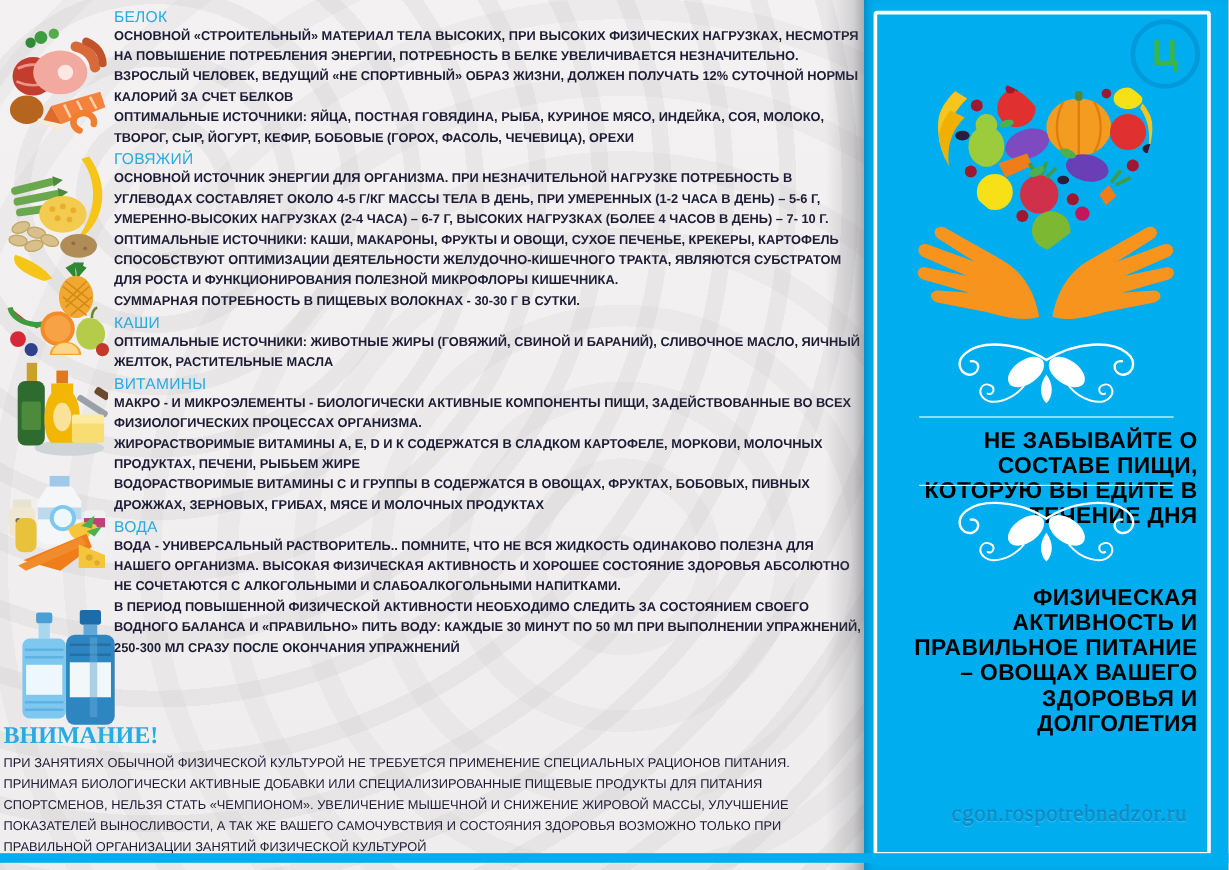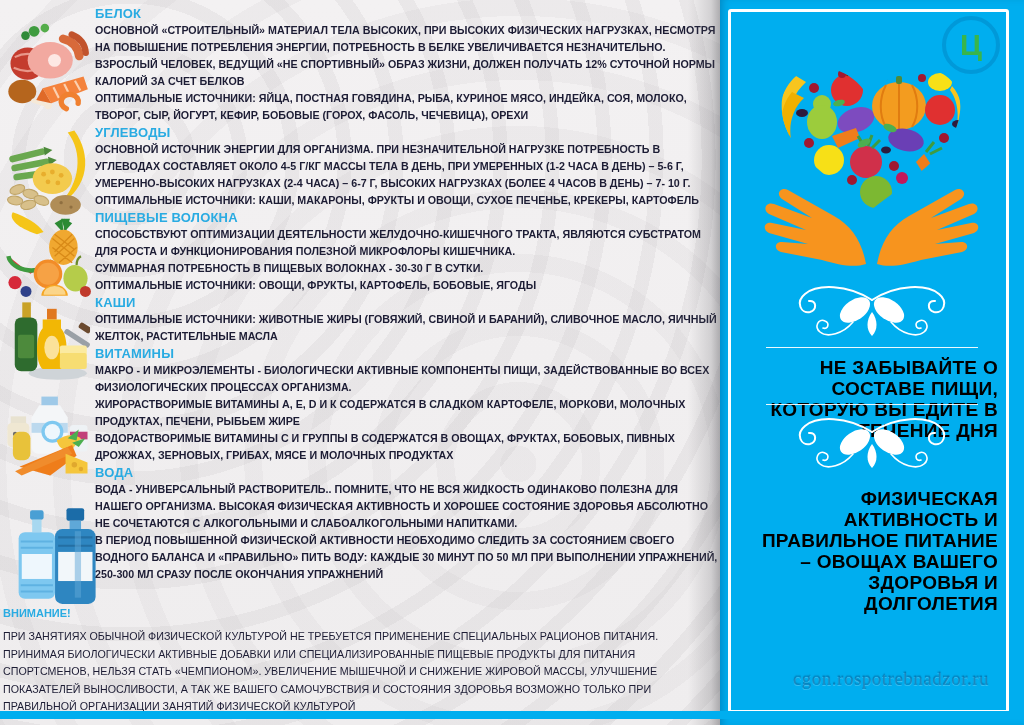--- a/index.html
+++ b/index.html
@@ -12,24 +12,24 @@
       repeating-radial-gradient(circle at 72% 64%, rgba(198,194,197,.15) 0 18px, rgba(0,0,0,0) 18px 64px),
       linear-gradient(#f3f1f2,#efedee);}
   .fold-shadow{position:absolute;left:688px;top:0;width:32px;height:725px;
     background:linear-gradient(to right, rgba(100,100,105,0) 0%, rgba(95,95,100,.22) 72%, rgba(60,60,66,.38) 100%);}
   .bottom-strip{position:absolute;left:0;bottom:6px;width:100%;height:8px;background:#00AEEF;}
 
   
   .food-icon{position:absolute;left:4px;}
   
   .content{position:absolute;left:95px;top:5px;width:624px;}
-  .section-title{margin:0;font-size:13px;line-height:17px;font-weight:bold;color:#29ABE2;letter-spacing:.2px;}
+  .section-title{margin:0;font-size:13px;line-height:17px;font-weight:normal;color:#29ABE2;letter-spacing:.2px;}
   .body-par{margin:0;font-size:10.7px;line-height:17px;font-weight:bold;color:#1c1c34;}
   .attention{position:absolute;left:3px;top:604px;width:714px;}
-  .attention-title{margin:0 0 6px 0;font-size:11px;line-height:18px;font-weight:bold;color:#29ABE2;}
+  .attention-title{margin:0 0 6px 0;font-size:20px;line-height:18px;font-weight:bold;color:#29ABE2;font-family:Liberation Serif, serif;}
   .attention-par{margin:0;font-size:10.7px;line-height:17.5px;font-weight:normal;color:#1c1c34;}
 
   
   .right-panel{position:absolute;left:720px;top:0;width:304px;height:725px;background:#00AEEF;
     box-shadow:inset 6px 0 8px -4px rgba(0,60,110,.35);}
   .panel-border{position:absolute;left:8px;top:9px;right:15px;bottom:12px;
     border:3px solid #ffffff;border-radius:3px;pointer-events:none;}
   .logo{position:absolute;right:24px;top:16px;width:50px;height:50px;border-radius:50%;
     border:4px solid rgba(0,90,150,.25);display:flex;align-items:center;justify-content:center;}
   .logo-letter{color:#39B54A;font-size:30px;font-weight:bold;line-height:1;}
@@ -179,28 +179,26 @@
       <rect x="60" y="28" width="6" height="64" fill="#5fa8d8" opacity=".5"></rect>
     </svg>
   </div>
 
   <div class="content">
     <h2 class="section-title">БЕЛОК</h2>
     <p class="body-par">ОСНОВНОЙ «СТРОИТЕЛЬНЫЙ» МАТЕРИАЛ ТЕЛА ВЫСОКИХ, ПРИ ВЫСОКИХ ФИЗИЧЕСКИХ НАГРУЗКАХ, НЕСМОТРЯ НА ПОВЫШЕНИЕ ПОТРЕБЛЕНИЯ ЭНЕРГИИ, ПОТРЕБНОСТЬ В БЕЛКЕ УВЕЛИЧИВАЕТСЯ НЕЗНАЧИТЕЛЬНО.</p>
     <p class="body-par">ВЗРОСЛЫЙ ЧЕЛОВЕК, ВЕДУЩИЙ «НЕ СПОРТИВНЫЙ» ОБРАЗ ЖИЗНИ, ДОЛЖЕН ПОЛУЧАТЬ 12% СУТОЧНОЙ НОРМЫ КАЛОРИЙ ЗА СЧЕТ БЕЛКОВ</p>
     <p class="body-par">ОПТИМАЛЬНЫЕ ИСТОЧНИКИ: ЯЙЦА, ПОСТНАЯ ГОВЯДИНА, РЫБА, КУРИНОЕ МЯСО, ИНДЕЙКА, СОЯ, МОЛОКО, ТВОРОГ, СЫР, ЙОГУРТ, КЕФИР, БОБОВЫЕ (ГОРОХ, ФАСОЛЬ, ЧЕЧЕВИЦА), ОРЕХИ</p>
 
-    <h2 class="section-title">УГЛЕВОДЫ</h2>
+    <h2 class="section-title">ГОВЯЖИЙ</h2>
     <p class="body-par">ОСНОВНОЙ ИСТОЧНИК ЭНЕРГИИ ДЛЯ ОРГАНИЗМА. ПРИ НЕЗНАЧИТЕЛЬНОЙ НАГРУЗКЕ ПОТРЕБНОСТЬ В УГЛЕВОДАХ СОСТАВЛЯЕТ ОКОЛО 4-5 Г/КГ МАССЫ ТЕЛА В ДЕНЬ, ПРИ УМЕРЕННЫХ (1-2 ЧАСА В ДЕНЬ) – 5-6 Г, УМЕРЕННО-ВЫСОКИХ НАГРУЗКАХ (2-4 ЧАСА) – 6-7 Г, ВЫСОКИХ НАГРУЗКАХ (БОЛЕЕ 4 ЧАСОВ В ДЕНЬ) – 7- 10 Г.</p>
     <p class="body-par">ОПТИМАЛЬНЫЕ ИСТОЧНИКИ: КАШИ, МАКАРОНЫ, ФРУКТЫ И ОВОЩИ, СУХОЕ ПЕЧЕНЬЕ, КРЕКЕРЫ, КАРТОФЕЛЬ</p>
 
-    <h2 class="section-title">ПИЩЕВЫЕ ВОЛОКНА</h2>
     <p class="body-par">СПОСОБСТВУЮТ ОПТИМИЗАЦИИ ДЕЯТЕЛЬНОСТИ ЖЕЛУДОЧНО-КИШЕЧНОГО ТРАКТА, ЯВЛЯЮТСЯ СУБСТРАТОМ ДЛЯ РОСТА И ФУНКЦИОНИРОВАНИЯ ПОЛЕЗНОЙ МИКРОФЛОРЫ КИШЕЧНИКА.</p>
     <p class="body-par">СУММАРНАЯ ПОТРЕБНОСТЬ В ПИЩЕВЫХ ВОЛОКНАХ - 30-30 Г В СУТКИ.</p>
-    <p class="body-par">ОПТИМАЛЬНЫЕ ИСТОЧНИКИ: ОВОЩИ, ФРУКТЫ, КАРТОФЕЛЬ, БОБОВЫЕ, ЯГОДЫ</p>
 
     <h2 class="section-title">КАШИ</h2>
     <p class="body-par">ОПТИМАЛЬНЫЕ ИСТОЧНИКИ: ЖИВОТНЫЕ ЖИРЫ (ГОВЯЖИЙ, СВИНОЙ И БАРАНИЙ), СЛИВОЧНОЕ МАСЛО, ЯИЧНЫЙ ЖЕЛТОК, РАСТИТЕЛЬНЫЕ МАСЛА</p>
 
     <h2 class="section-title">ВИТАМИНЫ</h2>
     <p class="body-par">МАКРО - И МИКРОЭЛЕМЕНТЫ - БИОЛОГИЧЕСКИ АКТИВНЫЕ КОМПОНЕНТЫ ПИЩИ, ЗАДЕЙСТВОВАННЫЕ ВО ВСЕХ ФИЗИОЛОГИЧЕСКИХ ПРОЦЕССАХ ОРГАНИЗМА.</p>
     <p class="body-par">ЖИРОРАСТВОРИМЫЕ ВИТАМИНЫ A, E, D И К СОДЕРЖАТСЯ В СЛАДКОМ КАРТОФЕЛЕ, МОРКОВИ, МОЛОЧНЫХ ПРОДУКТАХ, ПЕЧЕНИ, РЫБЬЕМ ЖИРЕ</p>
     <p class="body-par">ВОДОРАСТВОРИМЫЕ ВИТАМИНЫ С И ГРУППЫ В СОДЕРЖАТСЯ В ОВОЩАХ, ФРУКТАХ, БОБОВЫХ, ПИВНЫХ ДРОЖЖАХ, ЗЕРНОВЫХ, ГРИБАХ, МЯСЕ И МОЛОЧНЫХ ПРОДУКТАХ</p>
 
     <h2 class="section-title">ВОДА</h2>

